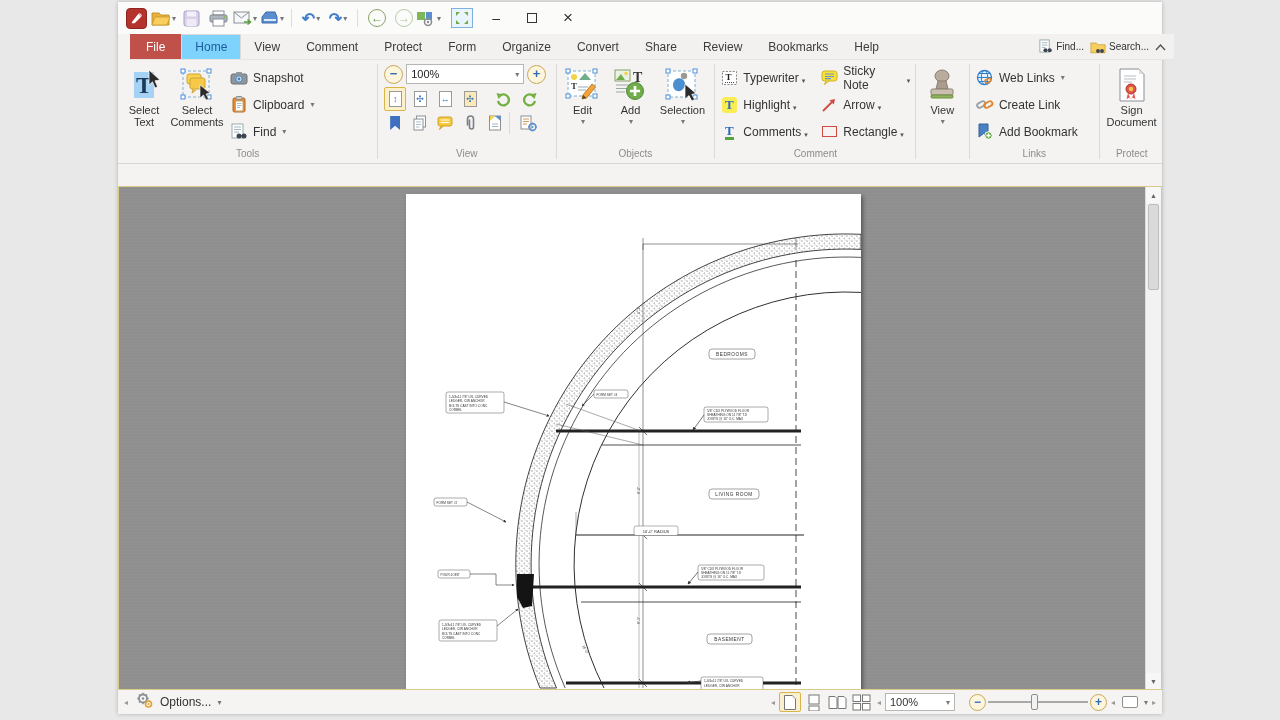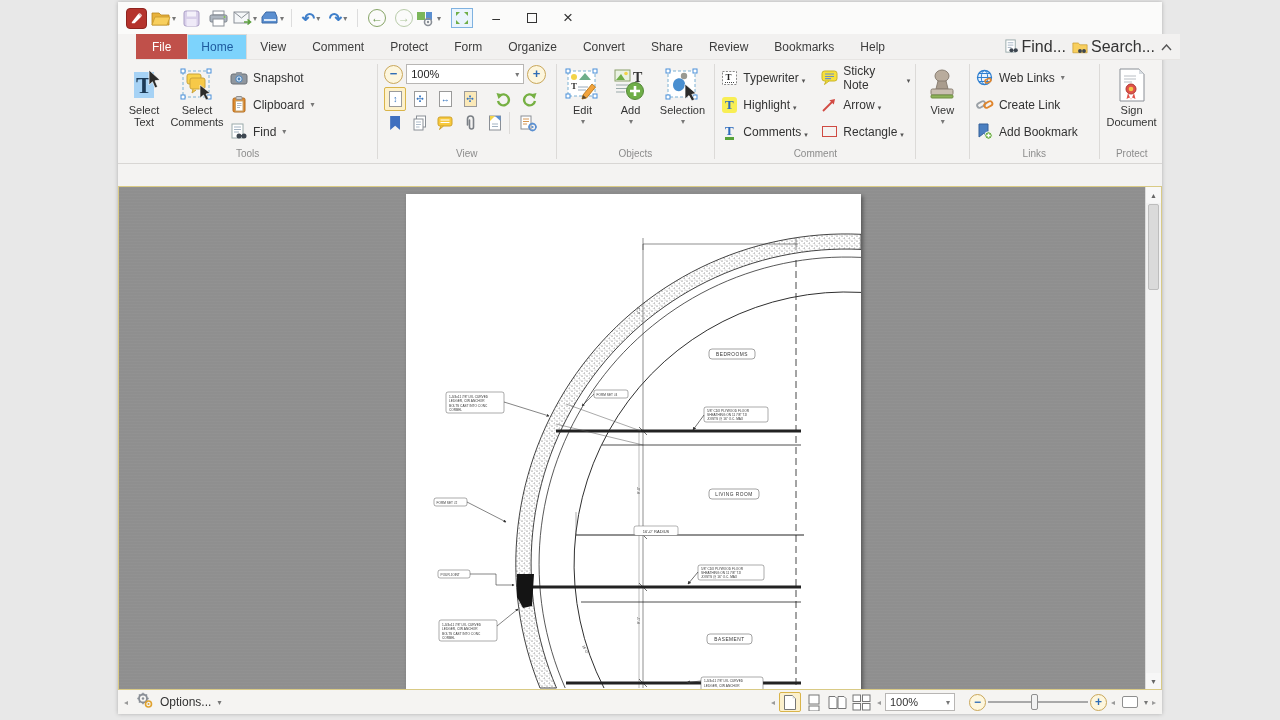--- a/index.html
+++ b/index.html
@@ -14,26 +14,26 @@
   .dd { font-size:8px; color:#777; margin-left:1px; }
   .vsep { width:1px; height:18px; background:#ddd; margin:0 4px; }
   .title { flex:1; text-align:center; font-size:12px; color:#444; }
   .winctl { display:flex; align-items:center; gap:10px; padding-right:10px; }
   .winbtn { width:26px; height:22px; display:flex; align-items:center; justify-content:center; font-size:14px; color:#333; }
   .fsbtn { width:22px; height:20px; border:1px solid #7fb2e0; background:#eaf4fd; display:flex; align-items:center; justify-content:center; }
   .logo { width:21px; height:21px; background:#b5332c; border-radius:4px; border:1px solid #8e241f; display:flex; align-items:center; justify-content:center; }
   .maxglyph { width:10px; height:10px; border:1.4px solid #333; }
 
   
-  .ribbontabs { position:absolute; left:18px; top:32px; width:100%; height:26px; background:#f2f1f0; display:flex; align-items:stretch; font-size:12px; color:#3d3d3d; border-bottom:1px solid #e7e5e3; }
+  .ribbontabs { position:absolute; left:12px; top:32px; width:100%; height:26px; background:#f2f1f0; display:flex; align-items:stretch; font-size:12px; color:#3d3d3d; border-bottom:1px solid #e7e5e3; }
   .rtab { padding:0 13px; display:flex; align-items:center; }
   .rtab.file { background:#c0504a; color:#fff; padding:0 16px; }
   .rtab.active { background:#7dd3fc; color:#1e5a9e; border:1px solid #dcdad8; border-bottom:none; }
   .rtabs-right { margin-left:auto; display:flex; align-items:center; gap:6px; padding-right:8px; }
-  .rtabs-right .item { display:flex; align-items:center; gap:3px; font-size:16px; color:#333; }
+  .rtabs-right .item { display:flex; align-items:center; gap:3px; font-size:10px; color:#333; }
 
   
   .ribbon { position:absolute; left:0; top:58px; width:100%; height:104px; background:#f4f3f2; display:flex; align-items:stretch; padding:2px 0 0 2px; border-bottom:1px solid #d8d6d4; }
   .rgroup { display:flex; flex-direction:column; }
   .rgroup-body { flex:1; display:flex; align-items:flex-start; }
   .rgroup-label { height:15px; text-align:center; font-size:10px; color:#8c8c8c; }
   .gsep { width:1px; background:#dcdad8; margin:2px 2px 4px 2px; }
   .bigbtn { width:48px; height:84px; display:flex; flex-direction:column; align-items:center; justify-content:flex-start; padding-top:4px; font-size:11px; color:#333; text-align:center; line-height:12px; border-radius:3px; }
   .bigbtn .ic { height:38px; display:flex; align-items:center; justify-content:center; }
   .bigbtn.sel { background:linear-gradient(#fdf4cf,#f6dd93); border:1px solid #d8ae52; }

